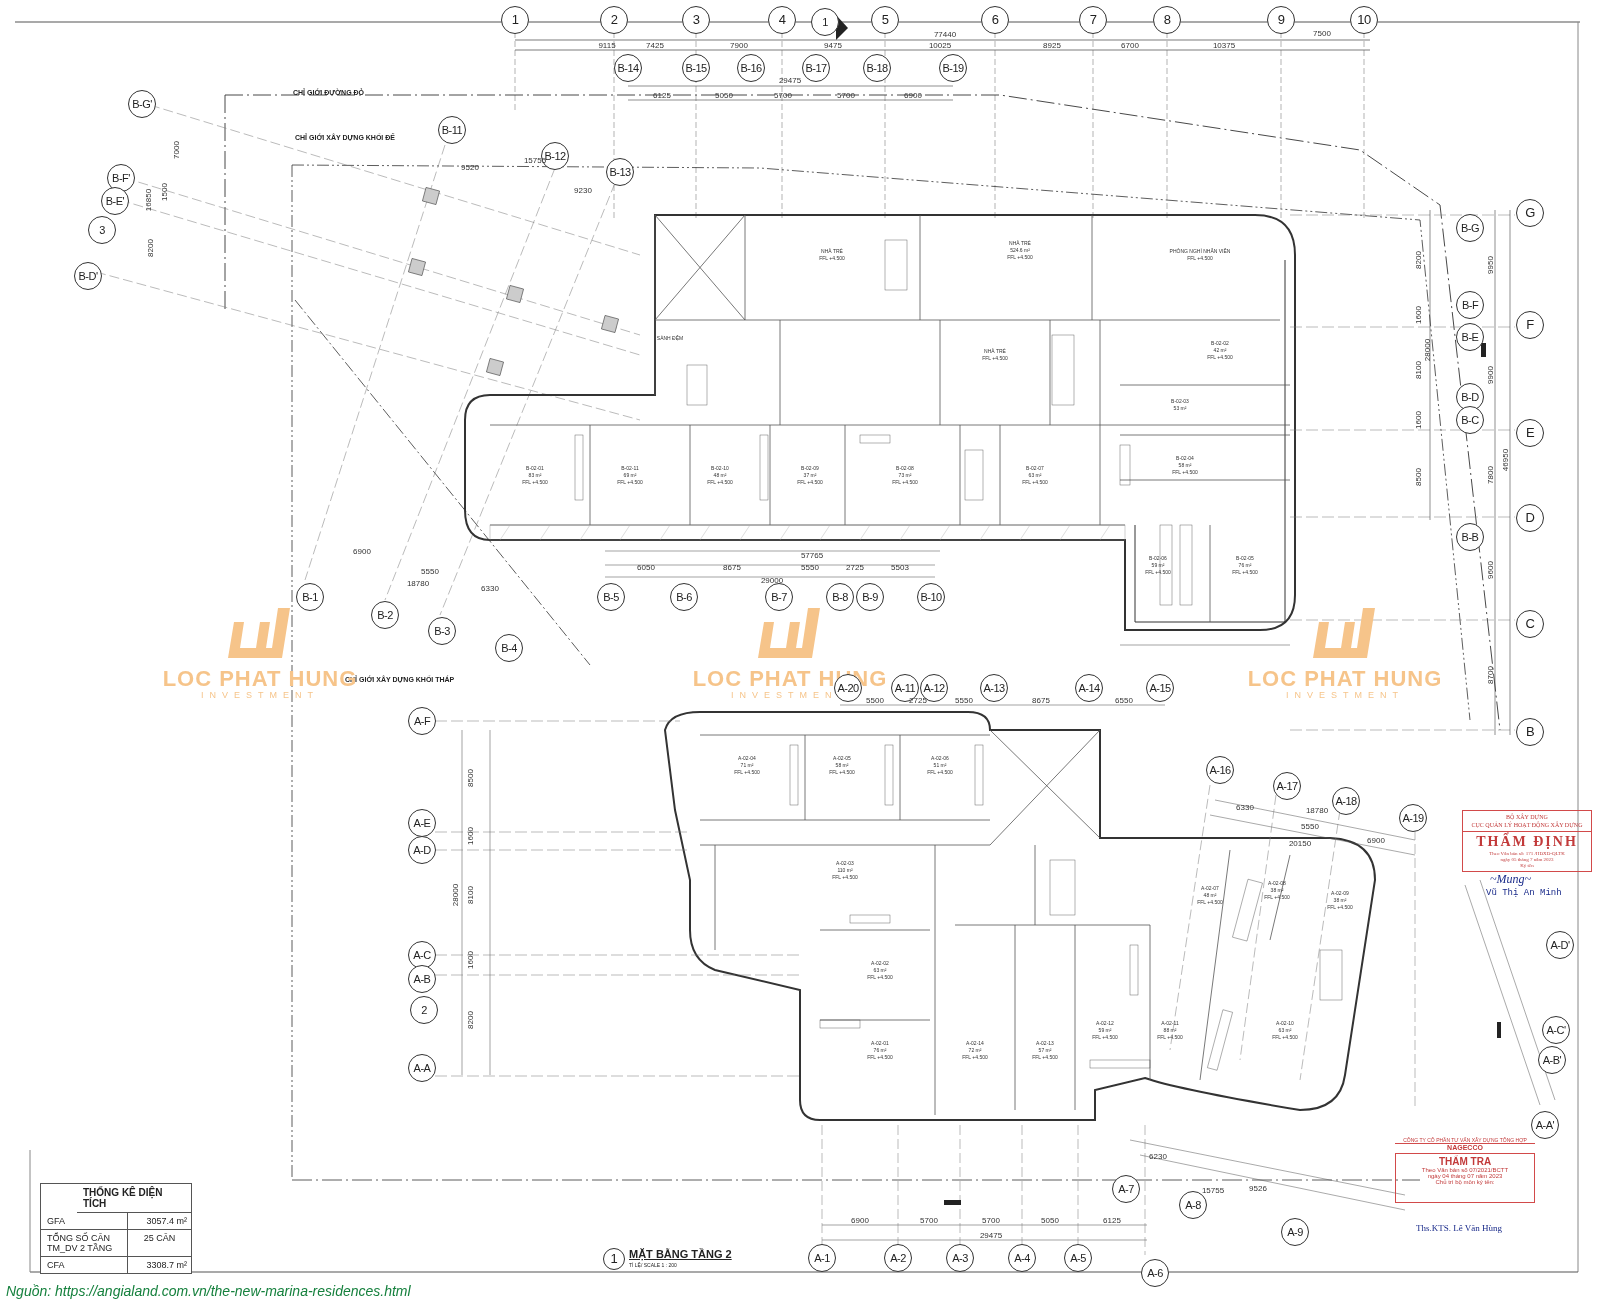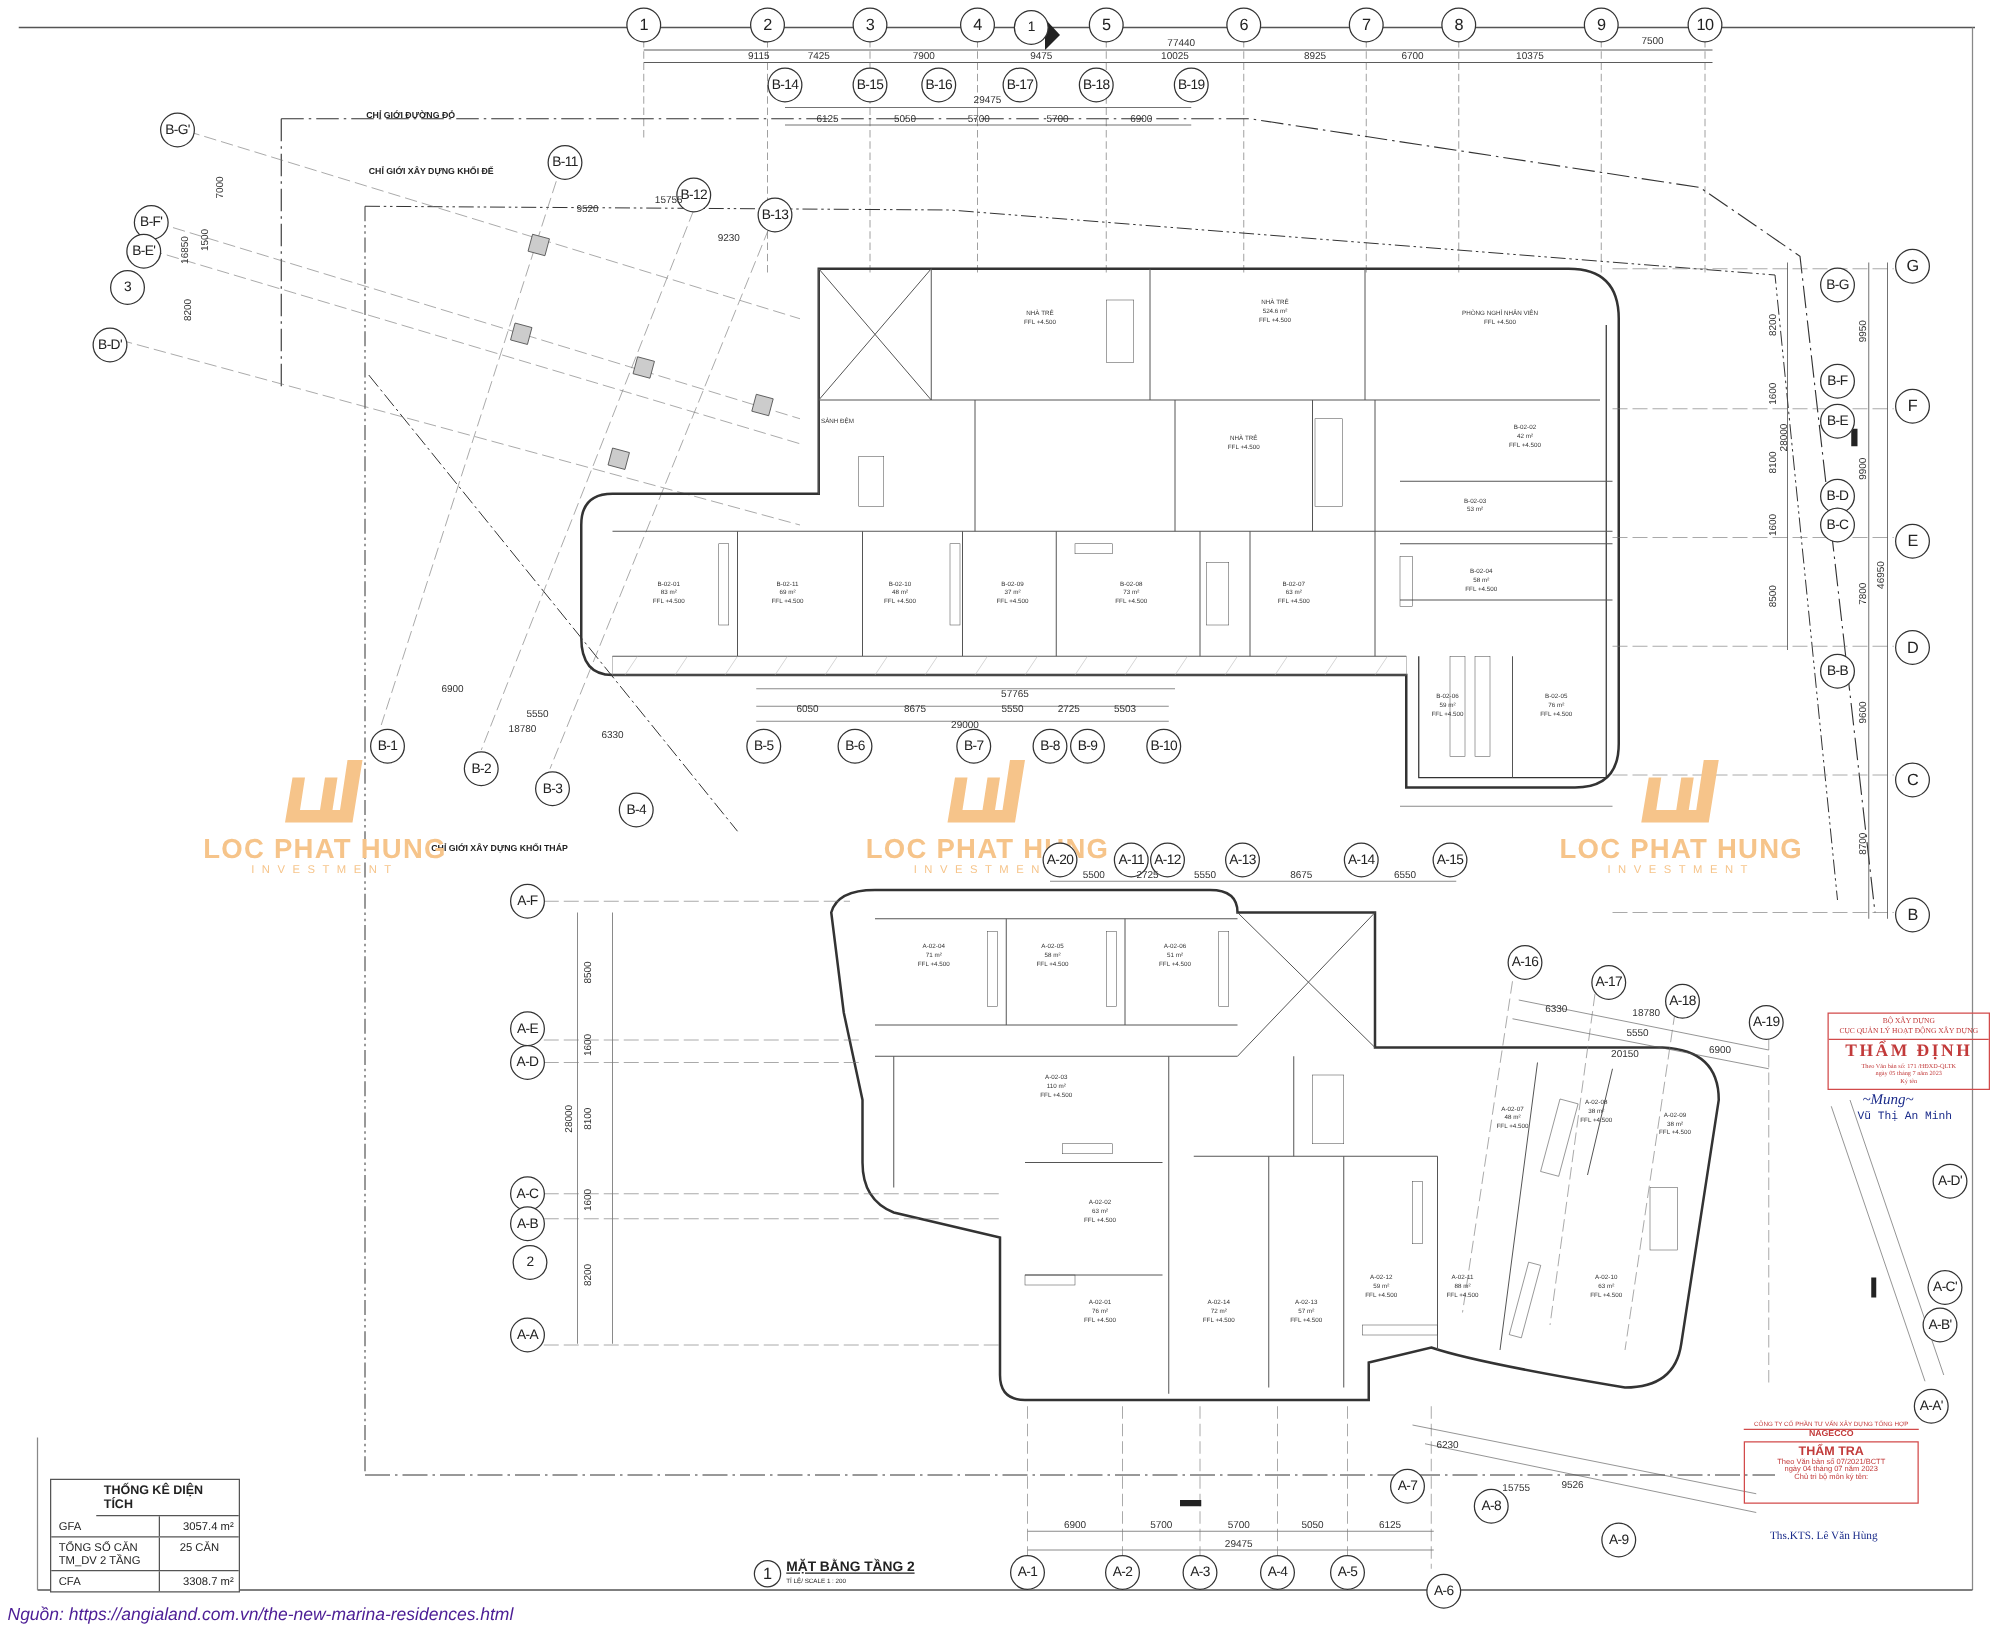--- a/index.html
+++ b/index.html
@@ -31,21 +31,21 @@
   .stamp1 .big{font-size:14px;font-weight:bold;letter-spacing:2px;margin-top:2px;}
   .stamp1 .ln{font-size:5px;margin-top:1px;}
   .sig1{position:absolute;left:1490px;top:872px;font-size:12px;color:#1a2b8a;font-style:italic;font-family:"Liberation Serif",serif;}
   .sig1b{position:absolute;left:1486px;top:888px;font-size:9px;color:#1a2b8a;font-family:Liberation Mono, monospace;}
   .stamp2{position:absolute;left:1395px;top:1137px;width:140px;color:#c23a3a;font-size:6px;text-align:center;}
   .stamp2 .co{font-size:5px;border-bottom:1px solid #d24a4a;}
   .stamp2 .ng{font-weight:bold;font-size:7px;}
   .stamp2 .box{border:1.5px solid #d24a4a;margin-top:2px;padding:2px;height:44px;}
   .stamp2 .big{font-size:10px;font-weight:bold;}
   .sig2{position:absolute;left:1416px;top:1223px;font-size:9px;color:#1a2b8a;font-family:"Liberation Serif",serif;}
-  .source{position:absolute;left:6px;top:1283px;font-size:14px;font-style:italic;color:#4c1d95;white-space:nowrap;}
+  .source{position:absolute;left:6px;top:1283px;font-size:14px;font-style:italic;color:#15803d;white-space:nowrap;}
 </style>
 </head>
 <body>
 
 <div class="sheet">
 
 <svg class="plan" width="1600" height="1305" viewBox="0 0 1600 1305">
 
   <line x1="15" y1="22" x2="1580" y2="22" stroke="#555" stroke-width="1.2"></line>
   <line x1="1578" y1="22" x2="1578" y2="1272" stroke="#888" stroke-width="1"></line>

